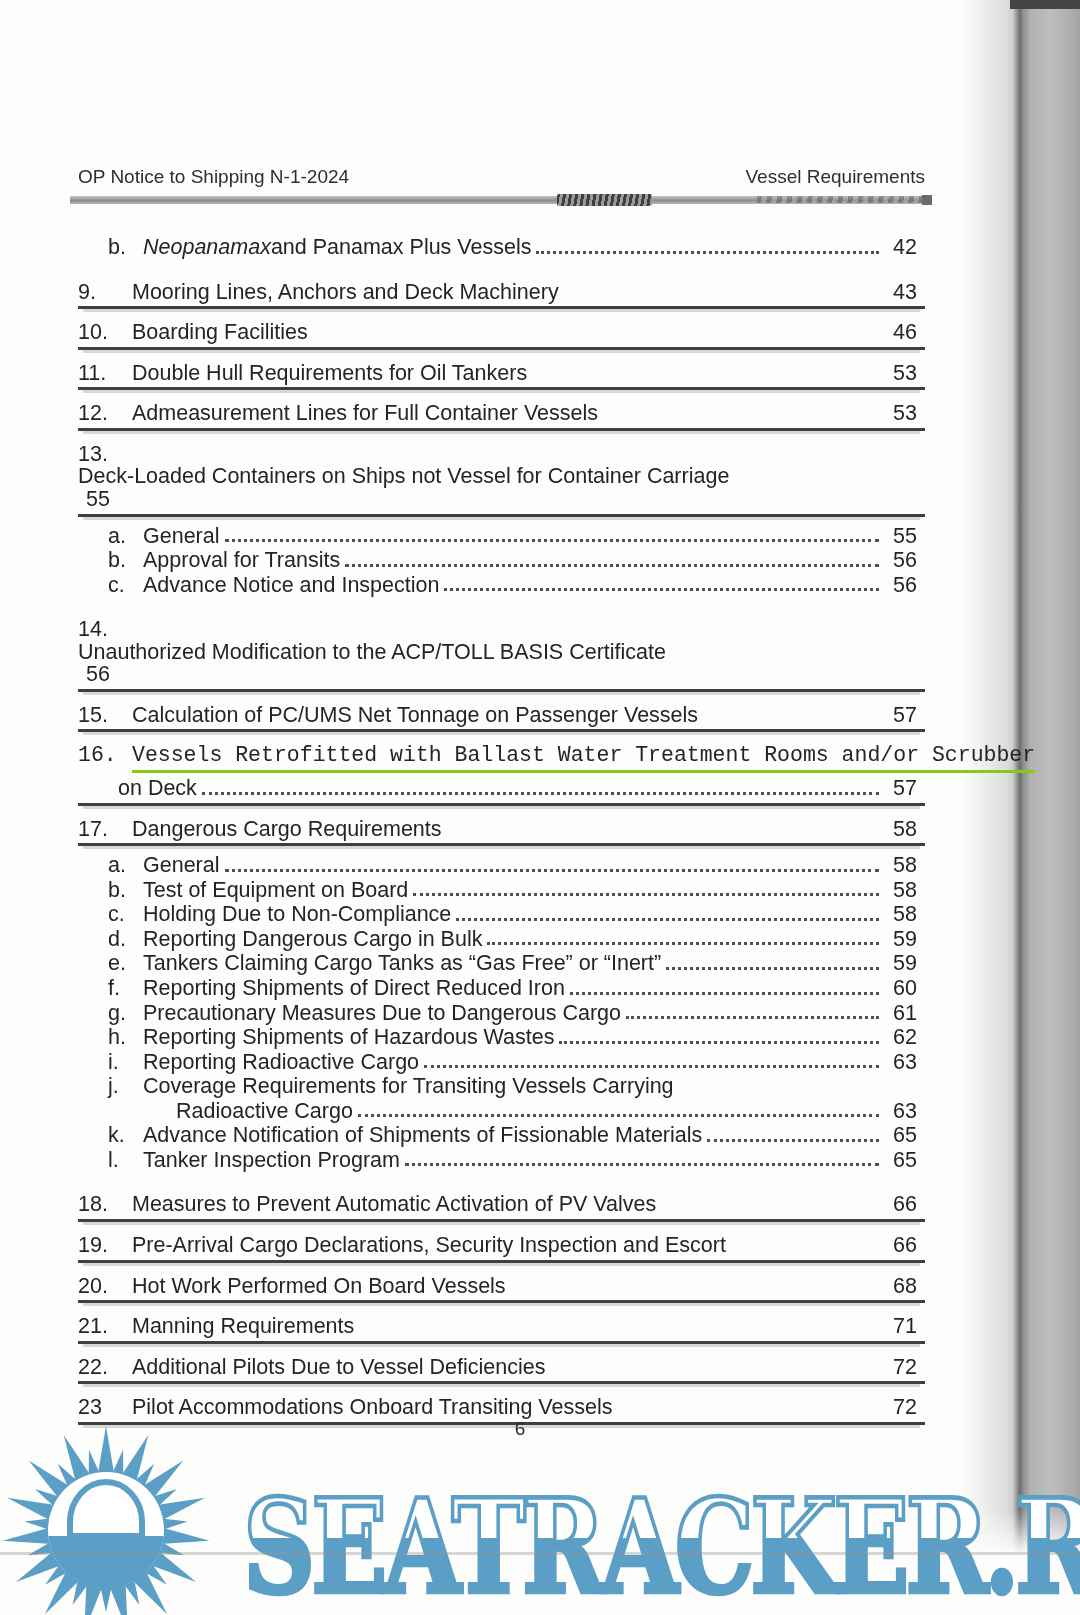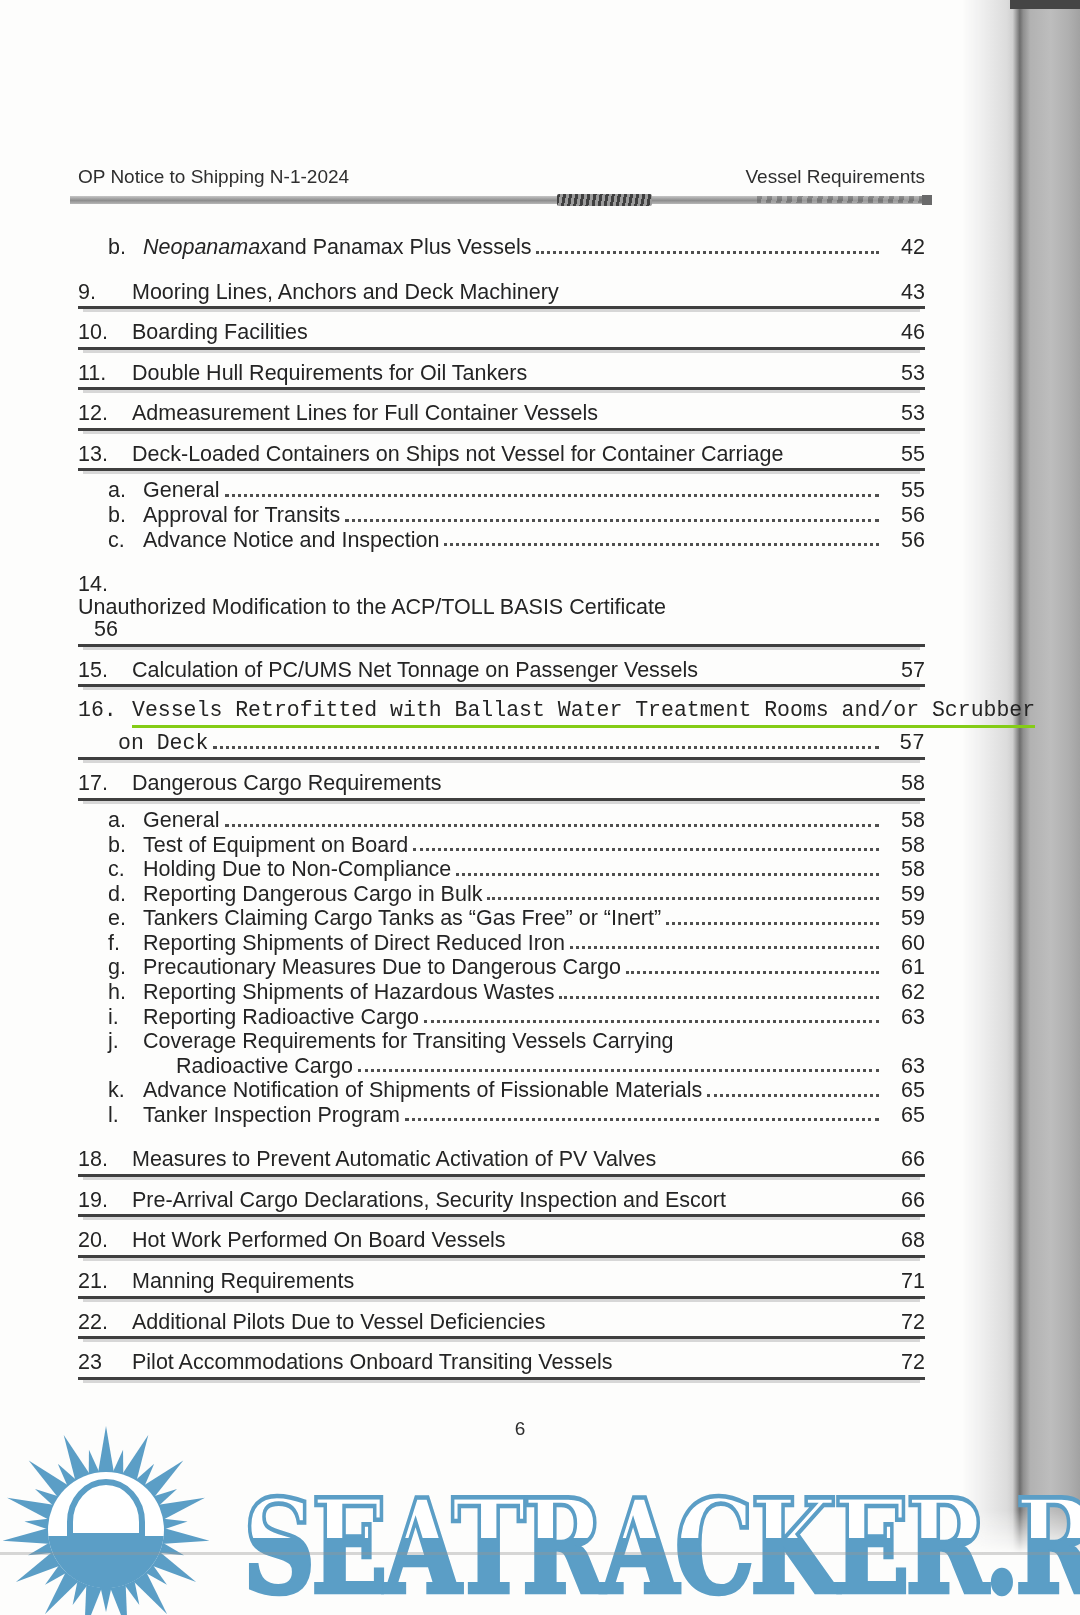--- a/index.html
+++ b/index.html
@@ -49,28 +49,28 @@
   .toc{position:absolute;left:78px;top:236px;width:847px;z-index:2;}
   .row{display:flex;align-items:baseline;font-size:21.5px;line-height:1.05;
        color:#242424;white-space:nowrap;}
   .lbl{flex:0 0 auto;}
   .num .lbl,.numwrap1 .lbl{width:54px;}
   .sub .lbl,.subwrap1 .lbl{width:35px;}
   .sub,.subwrap1,.subwrap2{margin-left:30px;}
   .num,.numwrap2{border-bottom:3px solid #3f3f3f;padding-bottom:3px;
        box-shadow:0 8px 0 -5px rgba(130,130,130,.30);}
   .numwrap1 .ttl{border-bottom:3px solid #84cc16;padding-bottom:3px;}
-  .numwrap2{padding-left:40px;font-family:Liberation Mono, monospace;}
+  .numwrap2{padding-left:40px;}
   .subwrap2{padding-left:68px;}
   .ttl{flex:0 0 auto;}
   .ttl-it{flex:0 0 auto;font-style:italic;}
   .leader{flex:1 1 auto;border-bottom:3px dotted #4f4f4f;margin:0 6px 0 5px;
        align-self:flex-end;transform:translateY(-5px);}
   .num .leader,.numwrap1 .leader,.subwrap1 .leader{border-bottom:none;}
-  .pg{flex:0 0 auto;min-width:40px;text-align:right;}
+  .pg{flex:0 0 auto;min-width:40px;text-align:center;}
   
   .page-num{position:absolute;left:505px;top:1418px;width:30px;text-align:center;
        font-size:19px;color:#2e2e2e;z-index:2;}
   
   .watermark{position:absolute;left:0;top:1400px;width:1080px;height:215px;z-index:5;}
   .sun{position:absolute;left:0;top:24px;}
   .wm-text-wrap{
     position:absolute;left:243px;top:82px;width:840px;height:100px;
     transform:scaleY(1.3);transform-origin:left top;
   }
@@ -129,21 +129,21 @@
     <span class="leader"></span>
     <span class="pg">53</span>
   </div>
       <div class="row num" style="margin-top: 12px;">
     <span class="lbl">12.</span>
 
     <span class="ttl">Admeasurement Lines for Full Container Vessels</span>
     <span class="leader"></span>
     <span class="pg">53</span>
   </div>
-      <div class="row num" style="margin-top: 12px;">
+      <div class="row num" style="margin-top: 12px; flex-direction: column;">
     <span class="lbl">13.</span>
 
     <span class="ttl">Deck-Loaded Containers on Ships not Vessel for Container Carriage</span>
     <span class="leader"></span>
     <span class="pg">55</span>
   </div>
       <div class="row sub" style="margin-top: 8px;">
     <span class="lbl">a.</span>
 
     <span class="ttl">General</span>

